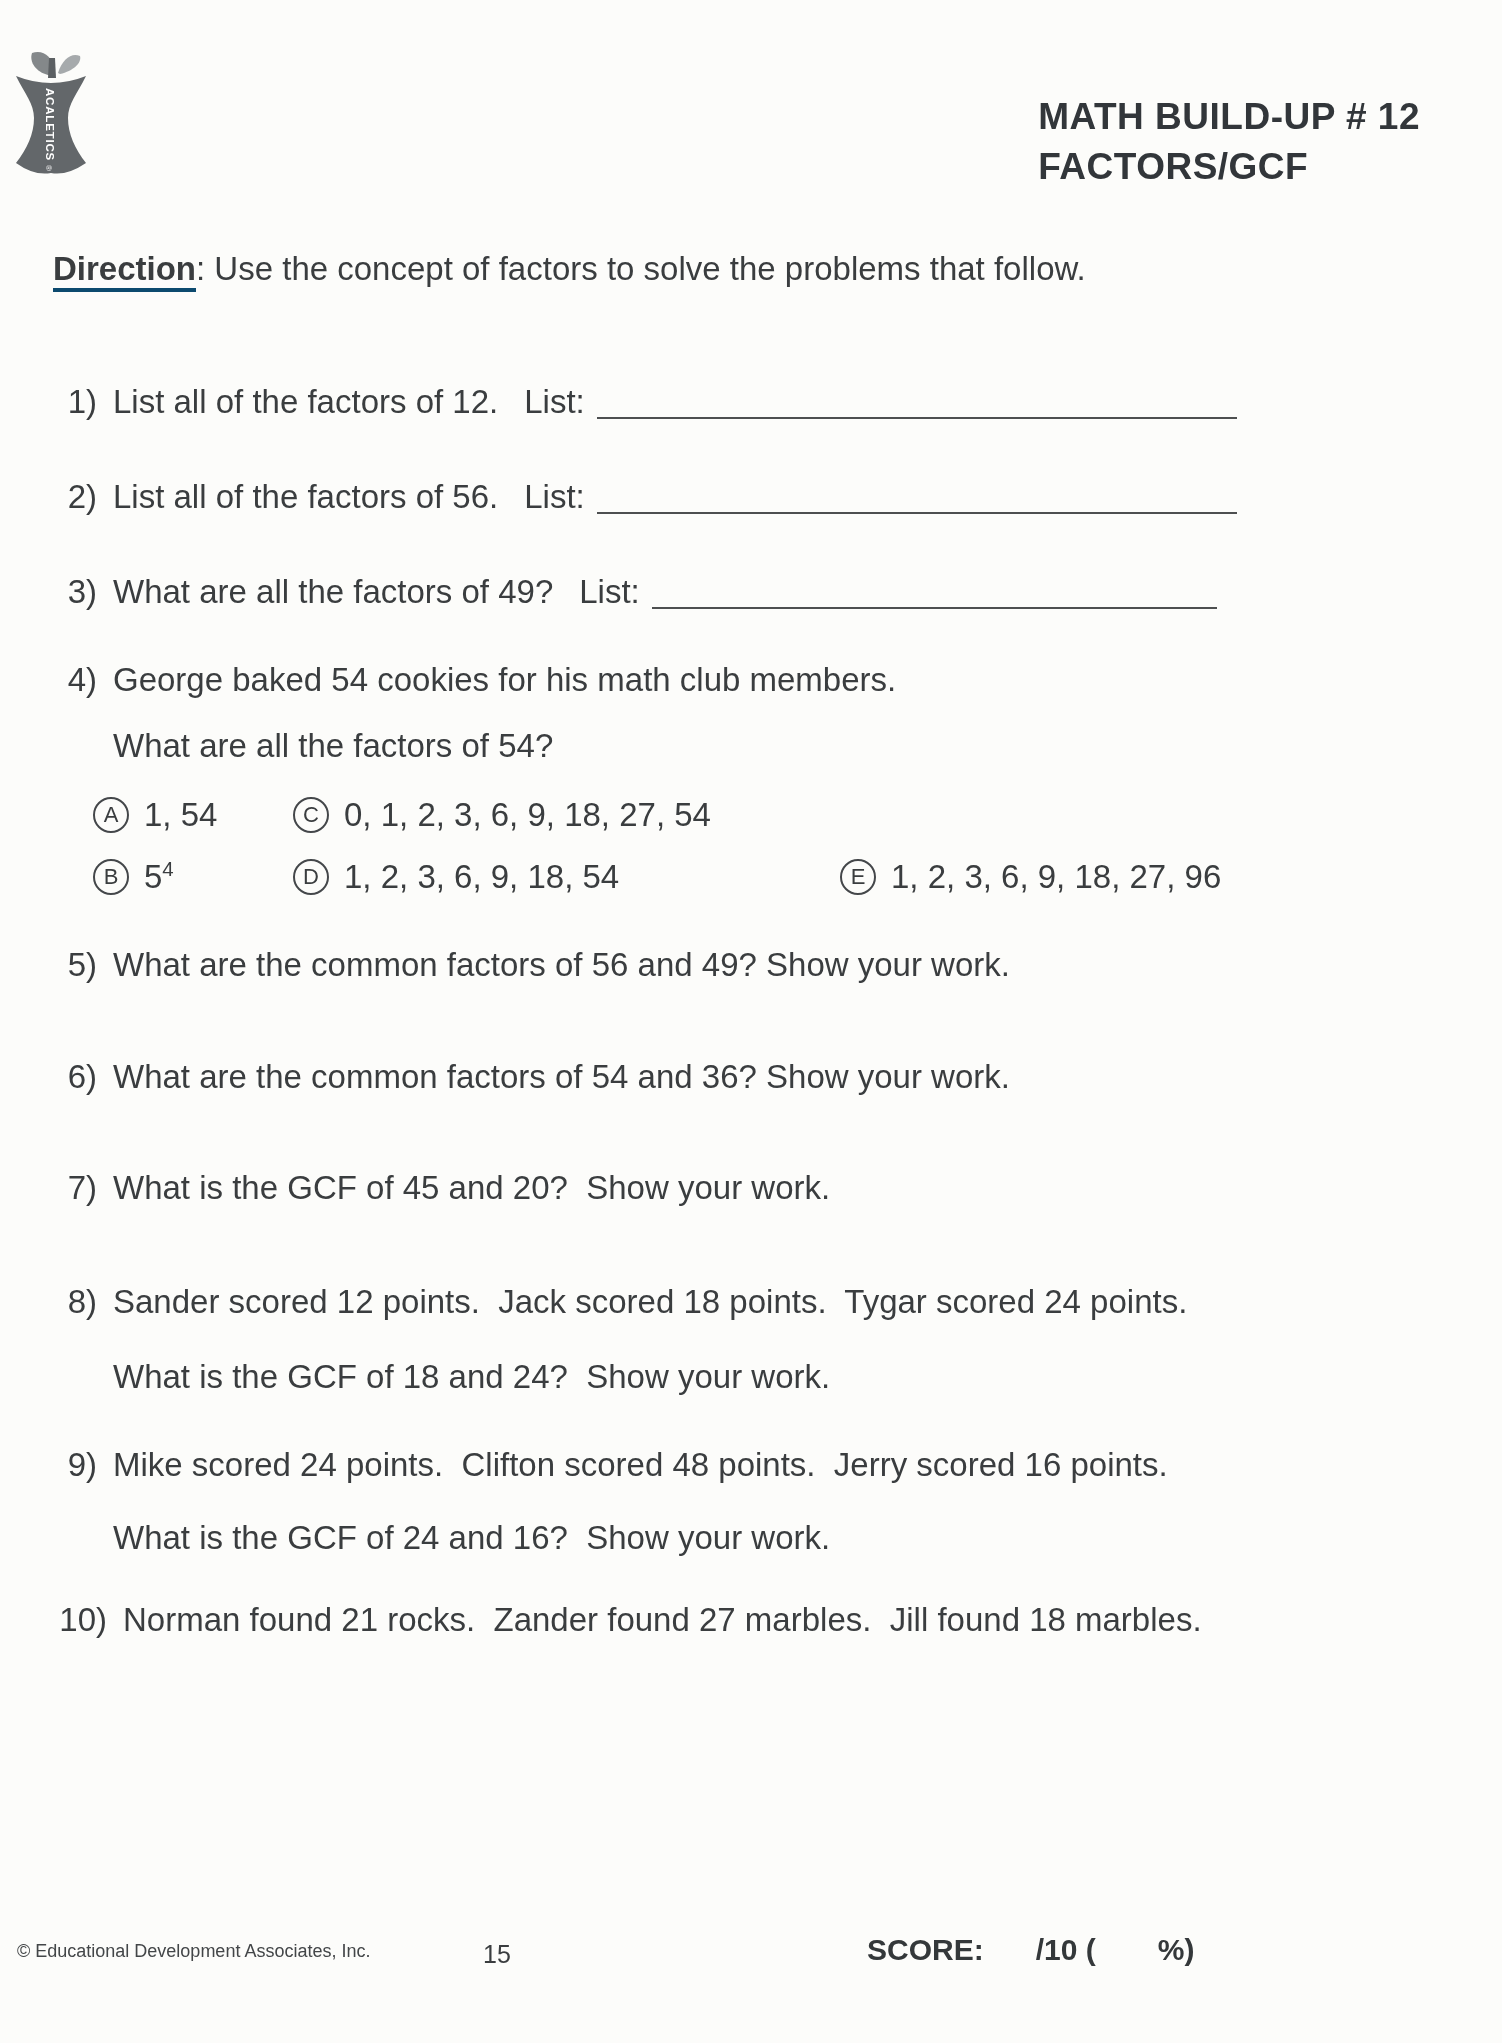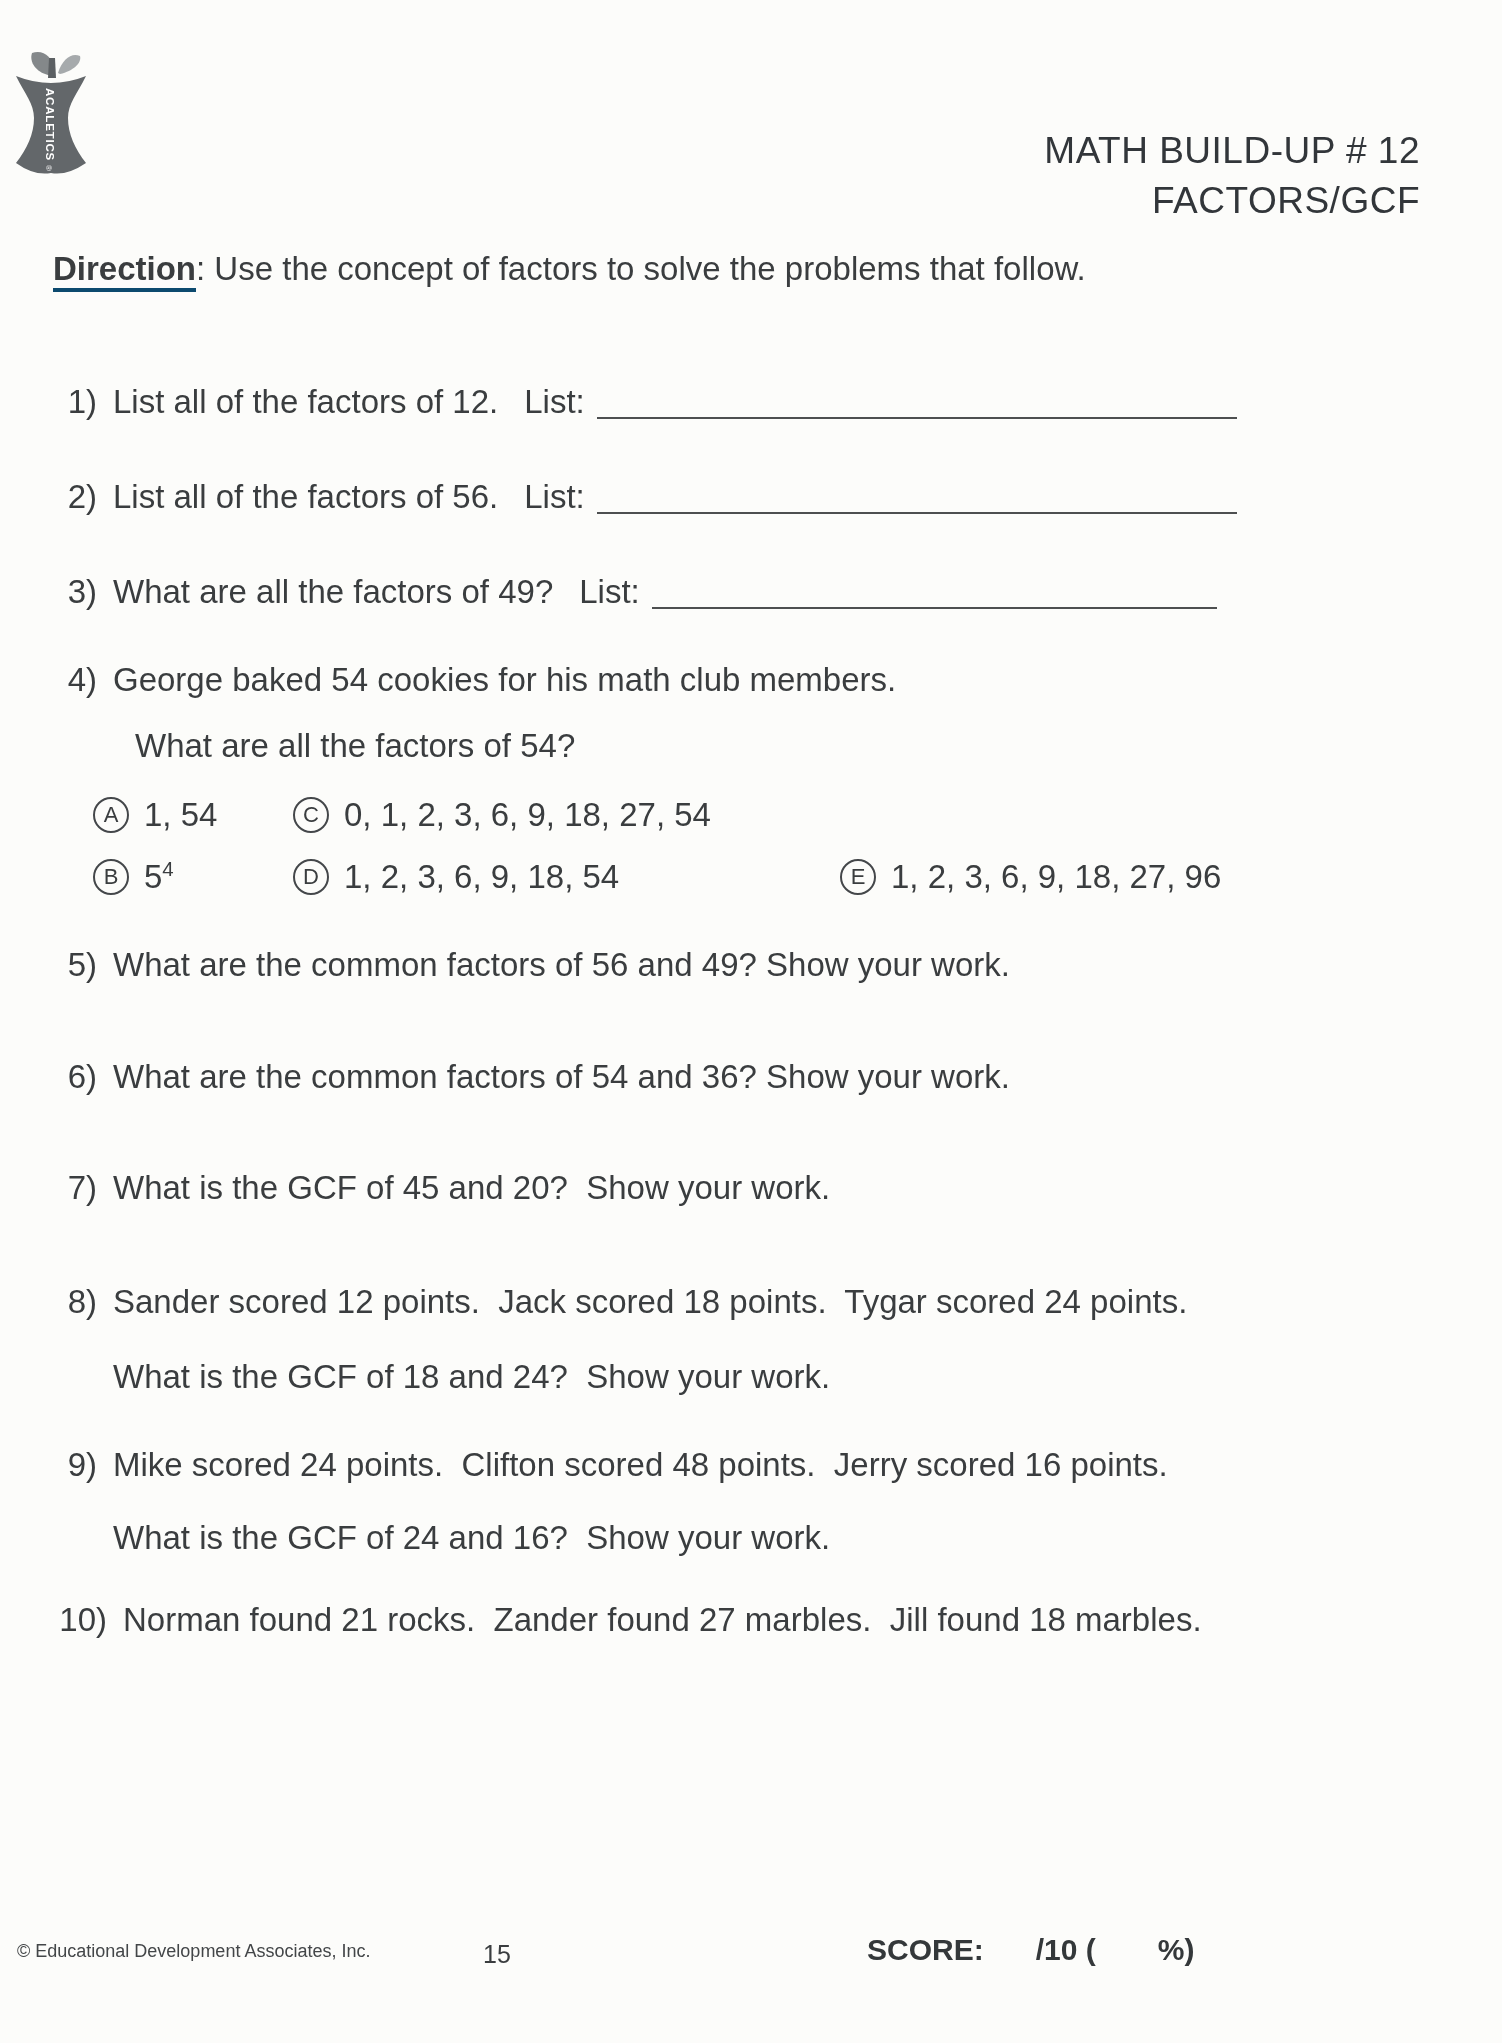--- a/index.html
+++ b/index.html
@@ -9,24 +9,23 @@
     position:relative; width:1502px; height:2043px; margin:0 auto;
     background:#fcfcfa; color:#3a3d3f; overflow:hidden;
   }
   [data-bind] { white-space:pre-wrap; }
 
   
   .logo { position:absolute; left:12px; top:46px; width:78px; height:134px; }
 
   
   .header {
-    position:absolute; top:92px; right:82px; text-align:right;
-    font-weight:normal; font-size:37px; line-height:50px; color:#32363a;
+    position:absolute; top:92px; right:82px; 
+    font-weight:bold; font-size:37px; line-height:50px; color:#32363a;
     letter-spacing:0.5px;
-    margin-top:34px;
   }
 
   
   .direction { position:absolute; left:53px; top:248px; font-size:33px; line-height:42px; }
   .dir-label { font-weight:bold; border-bottom:4px solid #0c4a6e; padding-bottom:1px; }
 
   
   .q-row { position:absolute; display:flex; align-items:flex-start; font-size:33px; line-height:40px; }
   .qnum { flex:0 0 42px; text-align:right; margin-right:16px; }
   .qnum10 { flex-basis:52px; }
@@ -92,21 +91,21 @@
     <span class="qnum" data-bind="questions.q3.num">3)</span>
     <span class="qtext" data-bind="questions.q3.text">What are all the factors of 49?</span>
     <span class="list-label" data-bind="questions.q3.list_label">List:</span>
     <span class="answer-blank"></span>
   </div>
 
   <div class="q-row" style="top:660px; left:55px;">
     <span class="qnum" data-bind="questions.q4.num">4)</span>
     <span class="qtext" data-bind="questions.q4.line1">George baked 54 cookies for his math club members.</span>
   </div>
-  <div class="q-sub" style="top:726px; left:113px;margin-left:22px;" data-bind="questions.q4.line2">What are all the factors of 54?</div>
+  <div class="q-sub" style="top:726px; left:113px;" data-bind="questions.q4.line2">What are all the factors of 54?</div>
 
   <div class="option" style="top:795px; left:93px;">
     <span class="circle-letter" data-bind="q4_options.0.letter">A</span>
     <span class="option-text" data-bind="q4_options.0.text">1, 54</span>
   </div>
   <div class="option" style="top:795px; left:293px;">
     <span class="circle-letter" data-bind="q4_options.2.letter">C</span>
     <span class="option-text" data-bind="q4_options.2.text">0, 1, 2, 3, 6, 9, 18, 27, 54</span>
   </div>
   <div class="option" style="top:857px; left:93px;">

